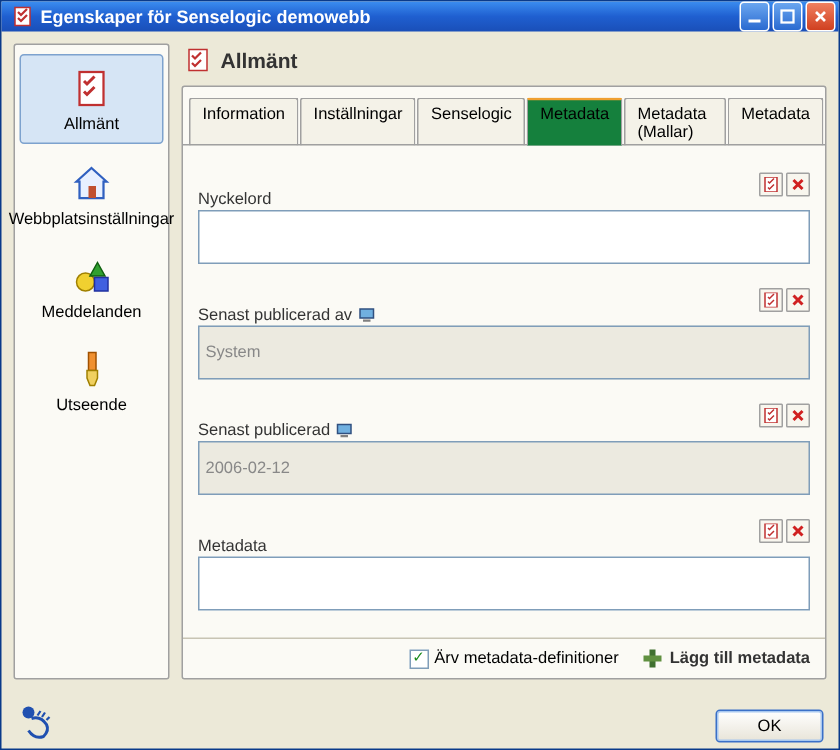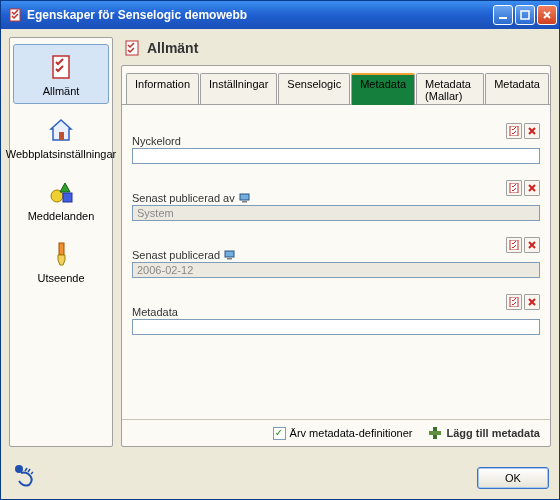--- a/index.html
+++ b/index.html
@@ -25,21 +25,21 @@
 .panel { flex: 1; border: 1px solid #a0a0a0; background: #fbfaf5; border-radius: 2px; display: flex; flex-direction: column; }
 .tabs { display: flex; margin-top: 6px; padding-left: 4px; position: relative; }
 .tab { padding: 4px 8px 3px 8px; border: 1px solid #a0a0a0; border-bottom: none; background: #f4f2e8; margin-right: 1px; border-radius: 2px 2px 0 0; cursor: pointer; position: relative; top: 1px; }
 .tab.active { background: #15803d; border-top: 2px solid #f0a030; padding-top: 3px; z-index: 2; }
 .tab-content { border-top: 1px solid #a0a0a0; margin: 0; padding: 10px 10px; flex: 1; position: relative; }
 .field { margin-bottom: 8px; }
 .field-header { display: flex; align-items: center; justify-content: space-between; padding-bottom: 1px; }
 .field-label { display: flex; align-items: center; gap: 4px; color: #333; margin-top: 20px; }
 .field-actions { display: flex; gap: 2px; }
 .small-btn { width: 16px; height: 16px; border: 1px solid #a0a0a0; background: #f8f6ee; display: inline-flex; align-items: center; justify-content: center; cursor: pointer; border-radius: 1px; }
-.field-input { width: 100%; height: 16px; border: 1px solid #7f9db9; background: #fff; padding: 2px 4px; color: #000; }
+.field-input { width: 100%; height: 36px; border: 1px solid #7f9db9; background: #fff; padding: 2px 4px; color: #000; }
 .field-input.disabled { background: #eceae0; color: #888; }
 .panel-footer { border-top: 1px solid #c8c4b4; padding: 6px 10px; display: flex; align-items: center; justify-content: flex-end; gap: 16px; }
 .chk { display: flex; align-items: center; gap: 4px; cursor: pointer; }
 .chkbox { width: 13px; height: 13px; border: 1px solid #7f9db9; background: #fff; display: inline-flex; align-items: center; justify-content: center; color: #1a8a1a; font-size: 10px; line-height: 1; }
 .addmeta { display: flex; align-items: center; gap: 4px; cursor: pointer; color: #333; font-weight: bold; }
 .footer { padding: 6px 10px 10px 10px; display: flex; justify-content: space-between; align-items: flex-end; }
 .footer-icon { width: 28px; height: 28px; }
 .footer-buttons { display: flex; gap: 6px; }
 .btn { min-width: 72px; height: 22px; border: 1px solid #7a7a7a; background: linear-gradient(to bottom, #fff, #e8e4d8); border-radius: 3px; cursor: pointer; display: inline-flex; align-items: center; justify-content: center; padding: 0 10px; }
 .btn.default { border: 1px solid #3a70c8; box-shadow: inset 0 0 0 1px #a8c8f0; }

